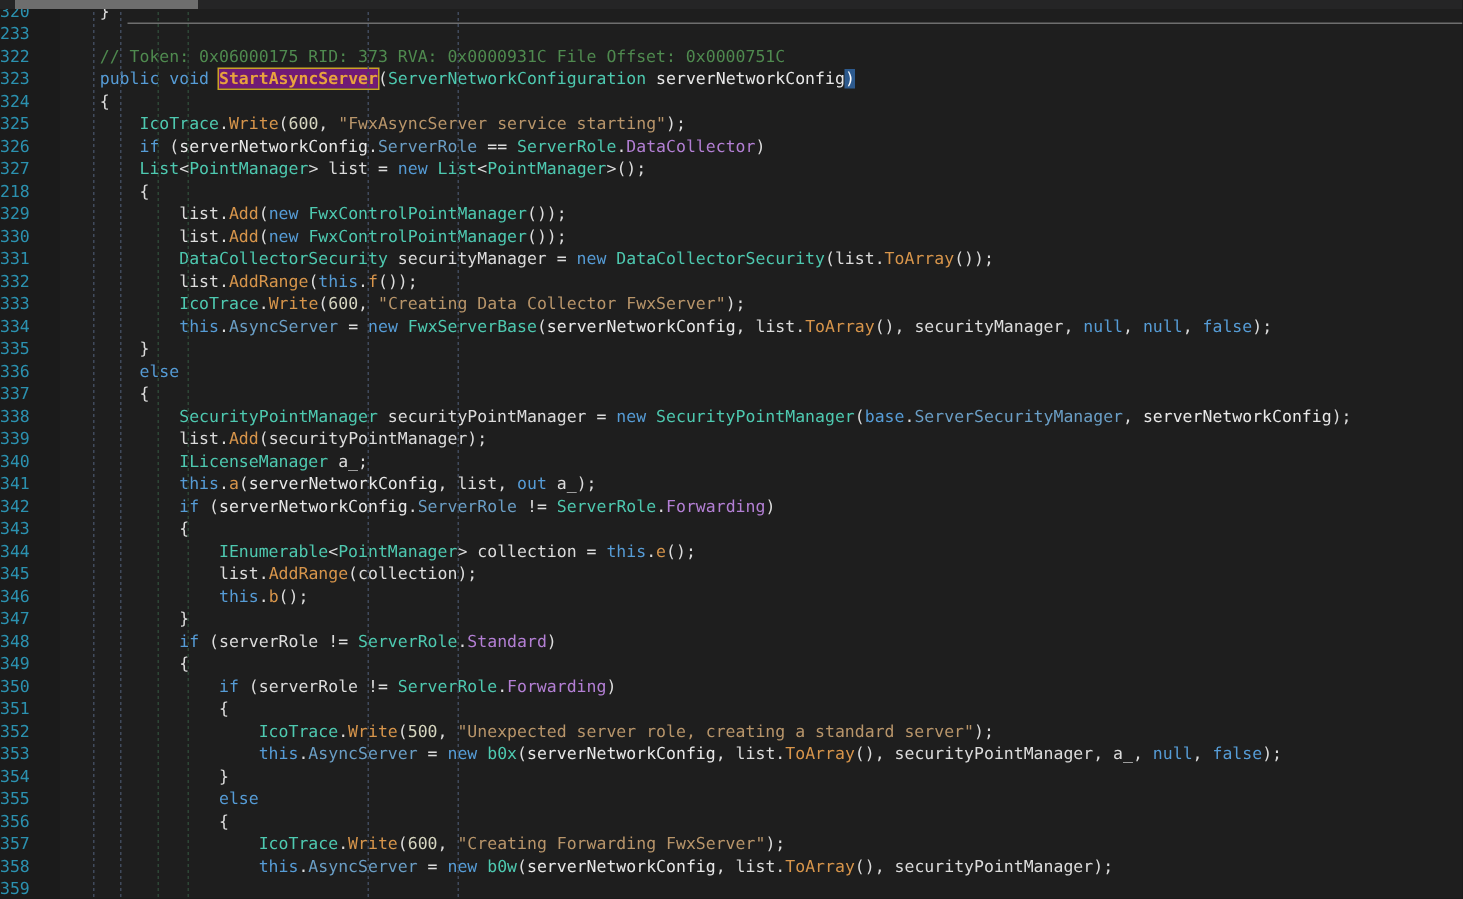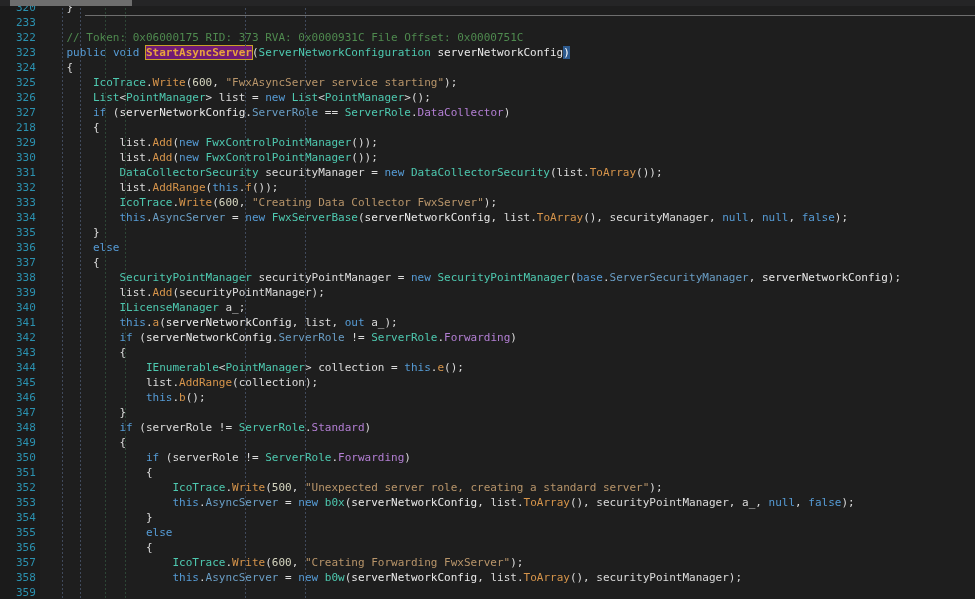--- a/index.html
+++ b/index.html
@@ -22,21 +22,21 @@
     background:#6e6e6e;
   }
 
   
   #gutter {
     position:absolute; left:0; top:0; width:40px; height:599px;
     background:#1b1b1b; z-index:10;
   }
   .lnum {
     height:15px; line-height:15px; text-align:left;
-    padding-left:16px; color:#2b91af; font-size:11px;
+    padding-left:0; color:#2b91af; font-size:11px;
     letter-spacing:0px; white-space:pre;
   }
 
   
   #code {
     position:absolute; left:40px; top:0; width:935px; height:599px;
     background:#1e1e1e; overflow:hidden;
   }
   .row { height:15px; line-height:15px; white-space:pre; position:relative; }
 
@@ -131,22 +131,22 @@
         <div class="guide g-blue" style="left: 265px;"></div>
       </div>
     <div id="sep"></div>
     <div id="rows">
         <div class="row"><span>    </span><span class="pln">}</span></div>
         <div class="row">&nbsp;</div>
         <div class="row"><span>    </span><span class="cmt">// Token: 0x06000175 RID: 373 RVA: 0x0000931C File Offset: 0x0000751C</span></div>
         <div class="row"><span>    </span><span class="kw">public</span><span class="pln"> </span><span class="kw">void</span><span class="pln"> </span><span class="hl-def">StartAsyncServer</span><span class="pln">(</span><span class="typ">ServerNetworkConfiguration</span><span class="pln"> </span><span class="prm">serverNetworkConfig</span><span class="sel">)</span></div>
         <div class="row"><span>    </span><span class="pln">{</span></div>
         <div class="row"><span>        </span><span class="typ">IcoTrace</span><span class="pln">.</span><span class="mth">Write</span><span class="pln">(</span><span class="num">600</span><span class="pln">, </span><span class="str">"FwxAsyncServer service starting"</span><span class="pln">);</span></div>
+        <div class="row"><span>        </span><span class="kw">if</span><span class="pln"> (</span><span class="prm">serverNetworkConfig</span><span class="pln">.</span><span class="prop">ServerRole</span><span class="pln"> == </span><span class="typ">ServerRole</span><span class="pln">.</span><span class="enm">DataCollector</span><span class="pln">)</span></div>
         <div class="row"><span>        </span><span class="typ">List</span><span class="pln">&lt;</span><span class="typ">PointManager</span><span class="pln">&gt; list = </span><span class="kw">new</span><span class="pln"> </span><span class="typ">List</span><span class="pln">&lt;</span><span class="typ">PointManager</span><span class="pln">&gt;();</span></div>
-        <div class="row"><span>        </span><span class="kw">if</span><span class="pln"> (</span><span class="prm">serverNetworkConfig</span><span class="pln">.</span><span class="prop">ServerRole</span><span class="pln"> == </span><span class="typ">ServerRole</span><span class="pln">.</span><span class="enm">DataCollector</span><span class="pln">)</span></div>
         <div class="row"><span>        </span><span class="pln">{</span></div>
         <div class="row"><span>            </span><span class="pln">list</span><span class="pln">.</span><span class="mth">Add</span><span class="pln">(</span><span class="kw">new</span><span class="pln"> </span><span class="typ">FwxControlPointManager</span><span class="pln">());</span></div>
         <div class="row"><span>            </span><span class="pln">list</span><span class="pln">.</span><span class="mth">Add</span><span class="pln">(</span><span class="kw">new</span><span class="pln"> </span><span class="typ">FwxControlPointManager</span><span class="pln">());</span></div>
         <div class="row"><span>            </span><span class="typ">DataCollectorSecurity</span><span class="pln"> securityManager = </span><span class="kw">new</span><span class="pln"> </span><span class="typ">DataCollectorSecurity</span><span class="pln">(list.</span><span class="mth">ToArray</span><span class="pln">());</span></div>
         <div class="row"><span>            </span><span class="pln">list</span><span class="pln">.</span><span class="mth">AddRange</span><span class="pln">(</span><span class="kw">this</span><span class="pln">.</span><span class="mth">f</span><span class="pln">());</span></div>
         <div class="row"><span>            </span><span class="typ">IcoTrace</span><span class="pln">.</span><span class="mth">Write</span><span class="pln">(</span><span class="num">600</span><span class="pln">, </span><span class="str">"Creating Data Collector FwxServer"</span><span class="pln">);</span></div>
         <div class="row"><span>            </span><span class="kw">this</span><span class="pln">.</span><span class="prop">AsyncServer</span><span class="pln"> = </span><span class="kw">new</span><span class="pln"> </span><span class="typ">FwxServerBase</span><span class="pln">(</span><span class="prm">serverNetworkConfig</span><span class="pln">, list.</span><span class="mth">ToArray</span><span class="pln">(), securityManager, </span><span class="kw">null</span><span class="pln">, </span><span class="kw">null</span><span class="pln">, </span><span class="kw">false</span><span class="pln">);</span></div>
         <div class="row"><span>        </span><span class="pln">}</span></div>
         <div class="row"><span>        </span><span class="kw">else</span></div>
         <div class="row"><span>        </span><span class="pln">{</span></div>

